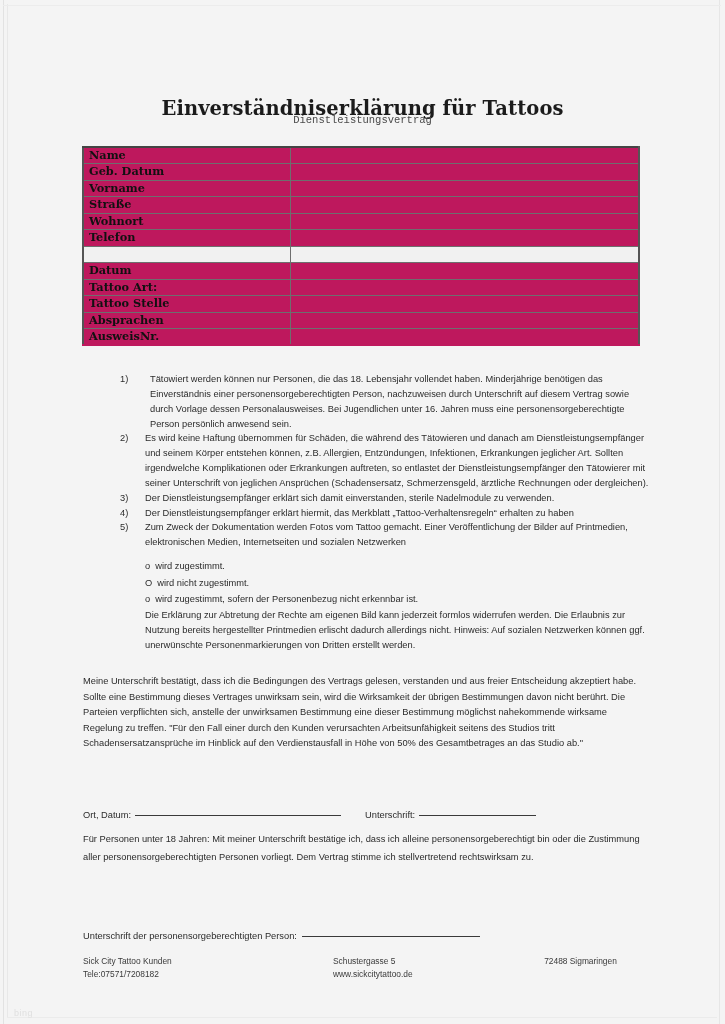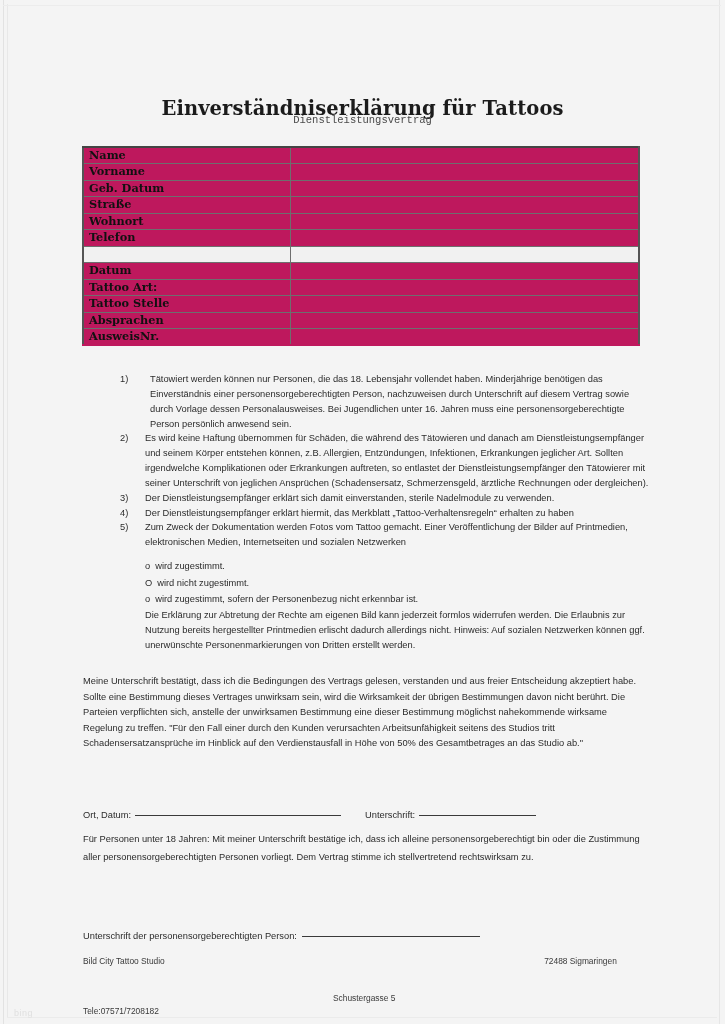--- a/index.html
+++ b/index.html
@@ -198,21 +198,21 @@
     position: absolute;
     left: 83px;
     top: 955px;
     width: 565px;
     font-size: 8.4px;
     line-height: 12.6px;
     color: #3a3a3a;
   }
   #footer .foot-cols { display: flex; }
   #footer .foot-col-1 { width: 250px; }
-  #footer .foot-col-2 { width: 180px; margin-top: 37px; }
+  #footer .foot-col-2 { width: 180px; }
   #footer .foot-col-3 { flex: 1 1 auto; text-align: center; }
   #footer .foot-line { white-space: nowrap; }
 </style>
 </head>
 <body>
 
 <div id="page">
 
   <div id="edge-left-a"></div>
   <div id="edge-left-b"></div>
@@ -225,25 +225,25 @@
   <h1 id="title">Einverständniserklärung für Tattoos</h1>
   <div id="subtitle">Dienstleistungsvertrag</div>
 
   <table id="form-table">
     <tbody>
         <tr>
           <td class="label-cell">Name</td>
           <td class="value-cell"></td>
         </tr>
         <tr>
+          <td class="label-cell">Geb. Datum</td>
+          <td class="value-cell"></td>
+        </tr>
+        <tr>
           <td class="label-cell">Vorname</td>
-          <td class="value-cell"></td>
-        </tr>
-        <tr>
-          <td class="label-cell">Geb. Datum</td>
           <td class="value-cell"></td>
         </tr>
         <tr>
           <td class="label-cell">Straße</td>
           <td class="value-cell"></td>
         </tr>
         <tr>
           <td class="label-cell">Wohnort</td>
           <td class="value-cell"></td>
         </tr>
@@ -321,21 +321,21 @@
 
   <div id="minors">Für Personen unter 18 Jahren: Mit meiner Unterschrift bestätige ich, dass ich alleine personensorgeberechtigt bin oder die Zustimmung aller personensorgeberechtigten Personen vorliegt. Dem Vertrag stimme ich stellvertretend rechtswirksam zu.</div>
 
   <div id="guardian-sig">
     <span class="sig-label">Unterschrift der personensorgeberechtigten Person:</span>
     <span class="sig-rule" id="rule-guardian"></span>
   </div>
 
   <div id="footer">
     <div class="foot-cols">
-      <div class="foot-col-1 foot-line">Bild City Tattoo Studio</div>
+      <div class="foot-col-1 foot-line">Sick City Tattoo Kunden</div>
       <div class="foot-col-2 foot-line">Schustergasse 5</div>
       <div class="foot-col-3 foot-line">72488 Sigmaringen</div>
     </div>
     <div class="foot-cols">
       <div class="foot-col-1 foot-line">Tele:07571/7208182</div>
       <div class="foot-col-2 foot-line">www.sickcitytattoo.de</div>
       <div class="foot-col-3 foot-line"></div>
     </div>
   </div>
 

